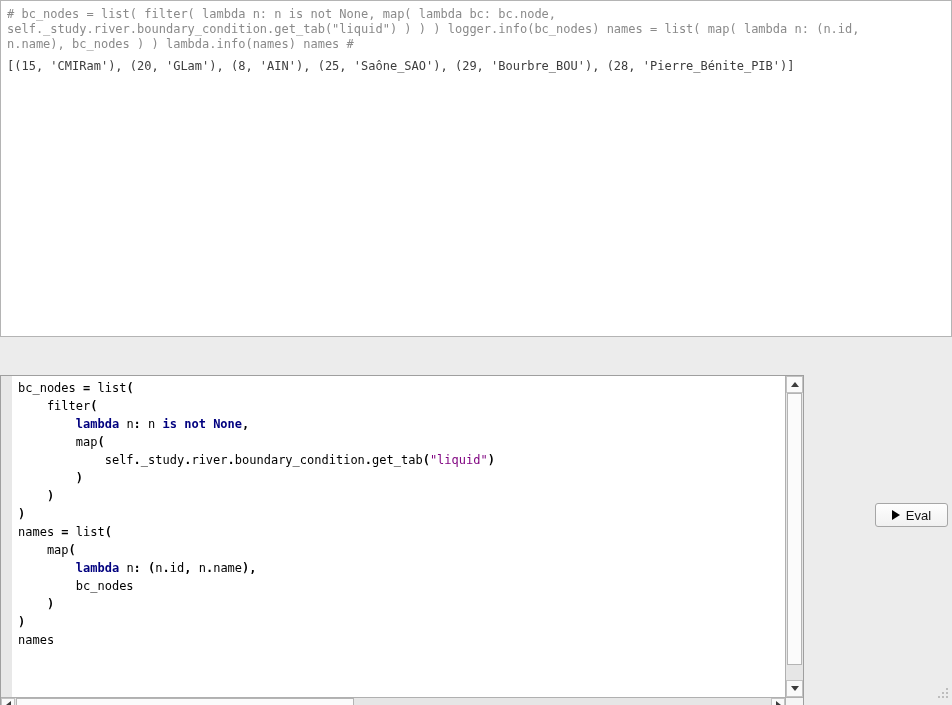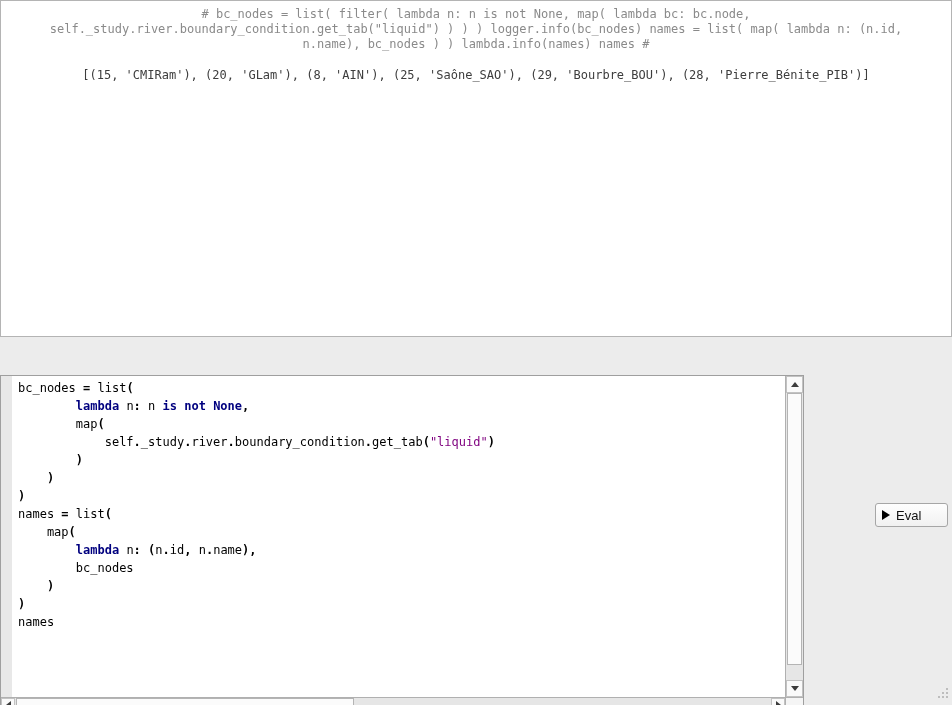--- a/index.html
+++ b/index.html
@@ -6,24 +6,24 @@
   body{
     width:952px;height:705px;position:relative;overflow:hidden;
     background:#ececec;font-family:"Liberation Sans",sans-serif;
   }
   
   .history-pane{
     position:absolute;left:0;top:0;width:952px;height:337px;
     background:#ffffff;border:1px solid #b4b4b4;box-sizing:border-box;
     padding:6px 6px;overflow:hidden;
     font-family:"DejaVu Sans Mono","Liberation Mono",monospace;
-    font-size:12px;line-height:15px;text-align:center;
+    font-size:12px;line-height:15px;
   }
   .echo-line{white-space:pre;color:var(--echo,#8a8a8a);}
-  .result-line{white-space:pre;color:var(--result,#3d3d3d);margin-top:16px;}
+  .result-line{white-space:pre;color:var(--result,#3d3d3d);margin-top:7px;}
   
   .editor{
     position:absolute;left:0;top:344px;width:804px;height:338px;
     background:#14532d;border:1px solid #9f9f9f;box-sizing:border-box;
     display:flex;flex-direction:column;margin-top:31px;
   }
   .editor-body{flex:1;display:flex;overflow:hidden;}
   .gutter{width:11px;background:#e8e8e8;}
   .code-area{
     flex:1;padding:3px 0 0 6px;overflow:hidden;
@@ -54,21 +54,21 @@
   .arr{width:0;height:0;display:block;}
   .arr-up{border-left:4px solid transparent;border-right:4px solid transparent;border-bottom:5px solid #3c3c3c;}
   .arr-down{border-left:4px solid transparent;border-right:4px solid transparent;border-top:5px solid #3c3c3c;}
   .arr-left{border-top:4px solid transparent;border-bottom:4px solid transparent;border-right:5px solid #3c3c3c;}
   .arr-right{border-top:4px solid transparent;border-bottom:4px solid transparent;border-left:5px solid #3c3c3c;}
   
   .eval-btn{
     position:absolute;left:875px;top:503px;width:73px;height:24px;
     background:linear-gradient(#fefefe,#f1f1f1);
     border:1px solid #a6a6a6;border-radius:3px;box-sizing:border-box;
-    display:flex;align-items:center;justify-content:flex-start;gap:6px;
+    display:flex;align-items:center;justify-content:center;gap:6px;
     font-size:13px;color:#111111;cursor:default;
   }
   .play-icon{width:0;height:0;border-left:8px solid #000000;
     border-top:5px solid transparent;border-bottom:5px solid transparent;}
   
   .resize-grip{position:absolute;left:934px;top:686px;width:16px;height:16px;}
   .grip-dot{position:absolute;left:12px;top:2px;width:2px;height:2px;background:#bdbdbd;
     box-shadow:-4px 4px #bdbdbd,0 4px #bdbdbd,-8px 8px #bdbdbd,-4px 8px #bdbdbd,0 8px #bdbdbd;}
 </style>
 </head>
@@ -81,20 +81,21 @@
       <div class="echo-line">n.name), bc_nodes ) ) lambda.info(names) names #</div>
     </div>
   <div class="result-line">[(15, 'CMIRam'), (20, 'GLam'), (8, 'AIN'), (25, 'Saône_SAO'), (29, 'Bourbre_BOU'), (28, 'Pierre_Bénite_PIB')]</div>
 </div>
 
 <div class="editor">
   <div class="editor-body">
     <div class="gutter"></div>
     <div class="code-area" id="code-area">
         <div class="code-line"><span class="tok-p">bc_nodes </span><span class="tok-o">=</span><span class="tok-p"> list</span><span class="tok-o">(</span></div>
+        <div class="code-line"><span class="tok-p">    filter</span><span class="tok-o">(</span></div>
         <div class="code-line"><span class="tok-p">        </span><span class="tok-k">lambda</span><span class="tok-p"> n</span><span class="tok-o">:</span><span class="tok-p"> n </span><span class="tok-k">is</span><span class="tok-p"> </span><span class="tok-k">not</span><span class="tok-p"> </span><span class="tok-k">None</span><span class="tok-o">,</span></div>
         <div class="code-line"><span class="tok-p">        map</span><span class="tok-o">(</span></div>
         <div class="code-line"><span class="tok-p">            self</span><span class="tok-o">.</span><span class="tok-p">_study</span><span class="tok-o">.</span><span class="tok-p">river</span><span class="tok-o">.</span><span class="tok-p">boundary_condition</span><span class="tok-o">.</span><span class="tok-p">get_tab</span><span class="tok-o">(</span><span class="tok-s">"liquid"</span><span class="tok-o">)</span></div>
         <div class="code-line"><span class="tok-p">        </span><span class="tok-o">)</span></div>
         <div class="code-line"><span class="tok-p">    </span><span class="tok-o">)</span></div>
         <div class="code-line"><span class="tok-o">)</span></div>
         <div class="code-line"><span class="tok-p">names </span><span class="tok-o">=</span><span class="tok-p"> list</span><span class="tok-o">(</span></div>
         <div class="code-line"><span class="tok-p">    map</span><span class="tok-o">(</span></div>
         <div class="code-line"><span class="tok-p">        </span><span class="tok-k">lambda</span><span class="tok-p"> n</span><span class="tok-o">:</span><span class="tok-p"> </span><span class="tok-o">(</span><span class="tok-p">n</span><span class="tok-o">.</span><span class="tok-p">id</span><span class="tok-o">,</span><span class="tok-p"> n</span><span class="tok-o">.</span><span class="tok-p">name</span><span class="tok-o">),</span></div>
         <div class="code-line"><span class="tok-p">        bc_nodes</span></div>

